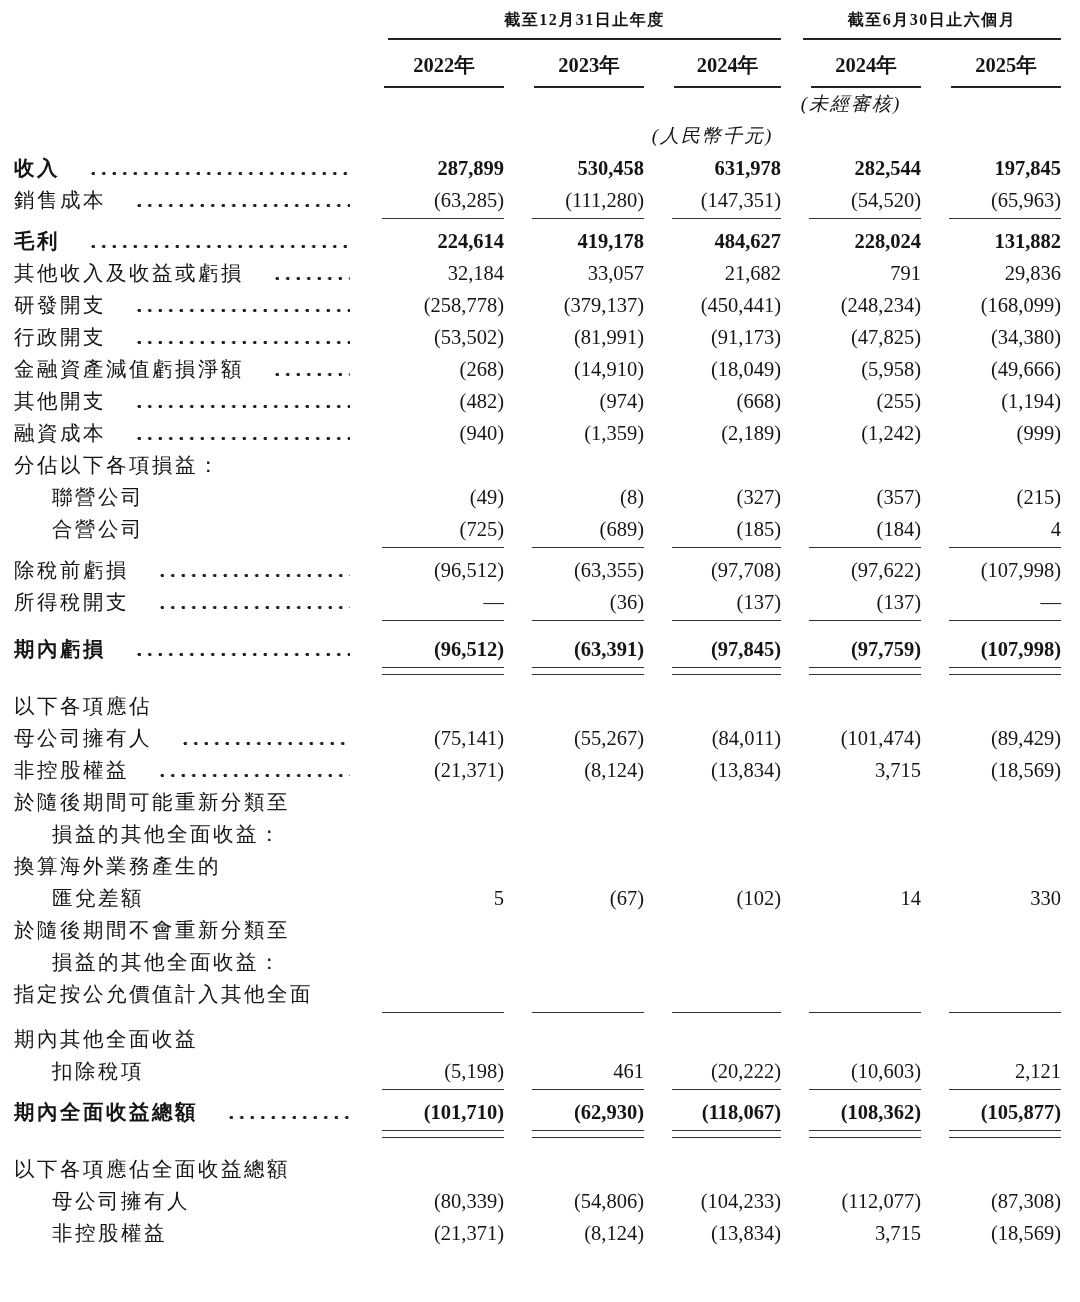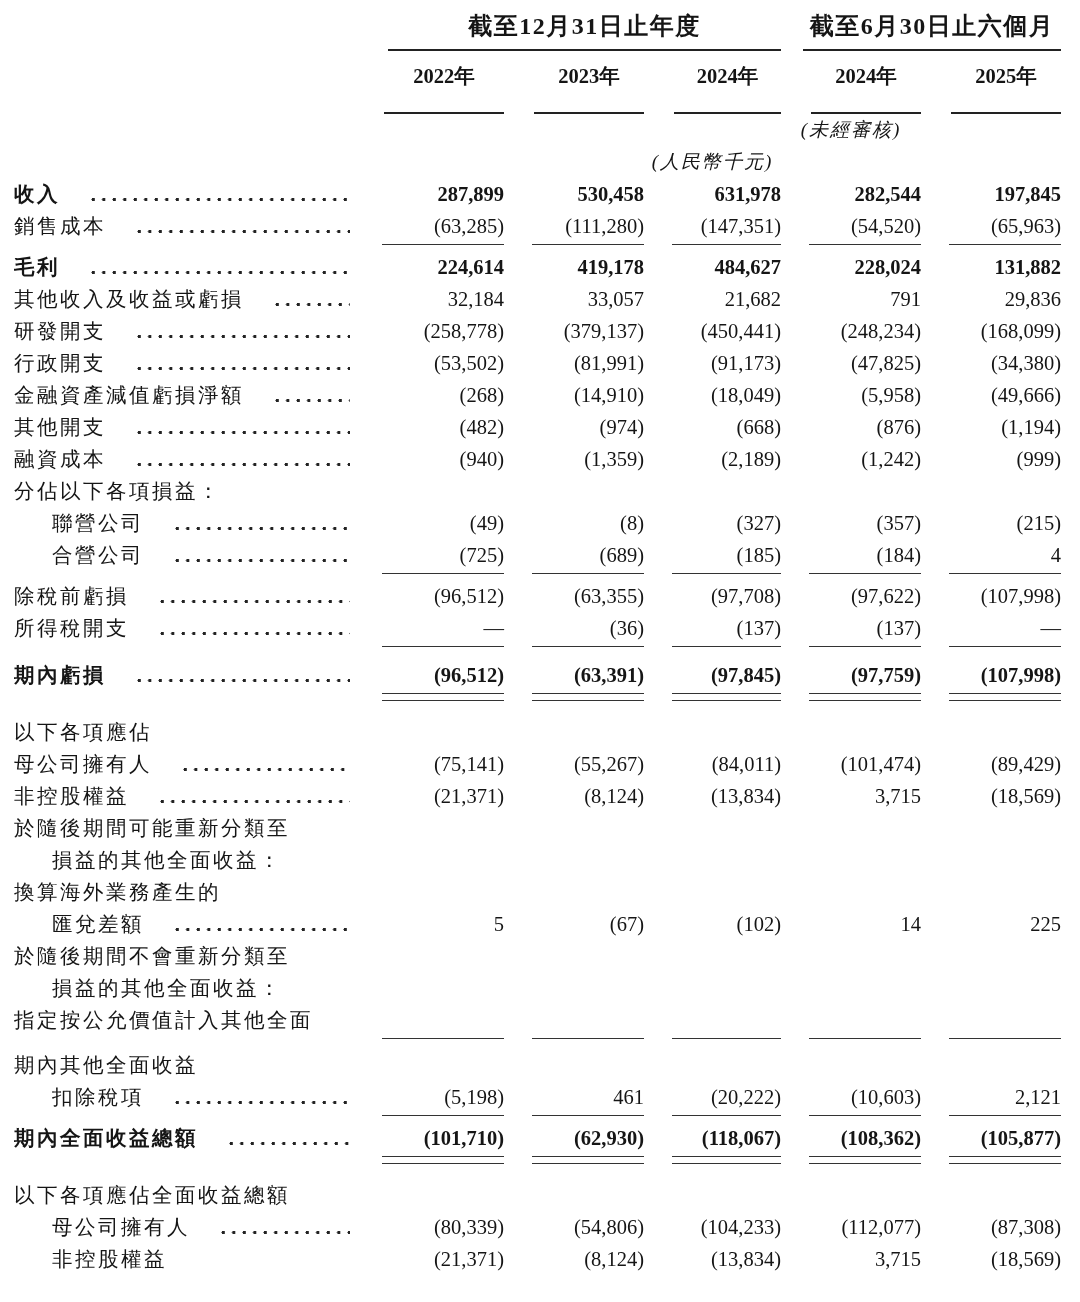--- a/index.html
+++ b/index.html
@@ -11,42 +11,42 @@
   .sheet { padding:10px 0 0 14px; }
   .grid {
     display:grid;
     grid-template-columns:340px 150px 140px 137px 140px 140px;
   }
   
   .hdr-groups { margin-bottom:2px; }
   .group-span1 { grid-column:2 / 5; }
   .group-span2 { grid-column:5 / 7; }
   .group-title {
-    text-align:center; font-weight:700; font-size:24px; letter-spacing:1.5px;
+    text-align:center; font-weight:700; font-size:16px; letter-spacing:1.5px;
     border-bottom:2px solid #222; padding-bottom:7px; margin-left:34px;
   }
   .group-span2 .group-title { margin-left:22px; }
   .hdr-years .year-box {
     margin-left:30px; text-align:center; font-weight:700; font-size:20.5px;
-    border-bottom:2px solid #222; padding:9px 0 22px 0;
+    border-bottom:2px solid #222; padding:9px 0 7px 0;
   }
   .hdr-notes { height:32px; align-items:center; }
   .note-italic {
     font-style:italic; font-size:19px; text-align:center; letter-spacing:2px;
     padding-top:0;
   }
   .c3 { grid-column:4 / 5;text-align:center; }
   .c4 { grid-column:5 / 6; }
   
   .row { height:32px; }
   .cell-label {
     display:flex; align-items:flex-start; white-space:nowrap;
     font-size:20.5px; letter-spacing:2.5px; line-height:32px;gap:23px;
   }
-  .cell-label.indent { padding-left:38px; }
+  .cell-label.indent { padding-left:38px;flex-direction:column; }
   .label-text { overflow:hidden; }
   .dots {
     flex:1 1 auto; align-self:flex-end; height:5px; margin:0 4px 8px 8px;
     background-image:radial-gradient(circle at 2.2px 2.5px, #222 1.5px, transparent 2px);
     background-size:10.5px 5px; background-repeat:repeat-x;
   }
   .cell-val {
     text-align:right; font-size:20.5px; line-height:32px; white-space:nowrap;
     font-variant-numeric:tabular-nums;
   }
@@ -185,21 +185,21 @@
         <div class="cell-val">(49,666)</div>
       </div>
       <div class="grid row">
         <div class="cell-label">
           <span class="label-text">其他開支</span>
           <span class="dots"></span>
         </div>
         <div class="cell-val">(482)</div>
         <div class="cell-val">(974)</div>
         <div class="cell-val">(668)</div>
-        <div class="cell-val">(876)</div>
+        <div class="cell-val">(255)</div>
         <div class="cell-val">(1,194)</div>
       </div>
       <div class="grid row">
         <div class="cell-label">
           <span class="label-text">融資成本</span>
           <span class="dots"></span>
         </div>
         <div class="cell-val">(940)</div>
         <div class="cell-val">(1,359)</div>
         <div class="cell-val">(2,189)</div>
@@ -361,21 +361,21 @@
       </div>
       <div class="grid row">
         <div class="cell-label indent">
           <span class="label-text">匯兌差額</span>
           <span class="dots"></span>
         </div>
         <div class="cell-val">5</div>
         <div class="cell-val">(67)</div>
         <div class="cell-val">(102)</div>
         <div class="cell-val">14</div>
-        <div class="cell-val">225</div>
+        <div class="cell-val">330</div>
       </div>
       <div class="grid row">
         <div class="cell-label">
           <span class="label-text">於隨後期間不會重新分類至</span>
         </div>
         <div class="cell-val"></div>
         <div class="cell-val"></div>
         <div class="cell-val"></div>
         <div class="cell-val"></div>
         <div class="cell-val"></div>

